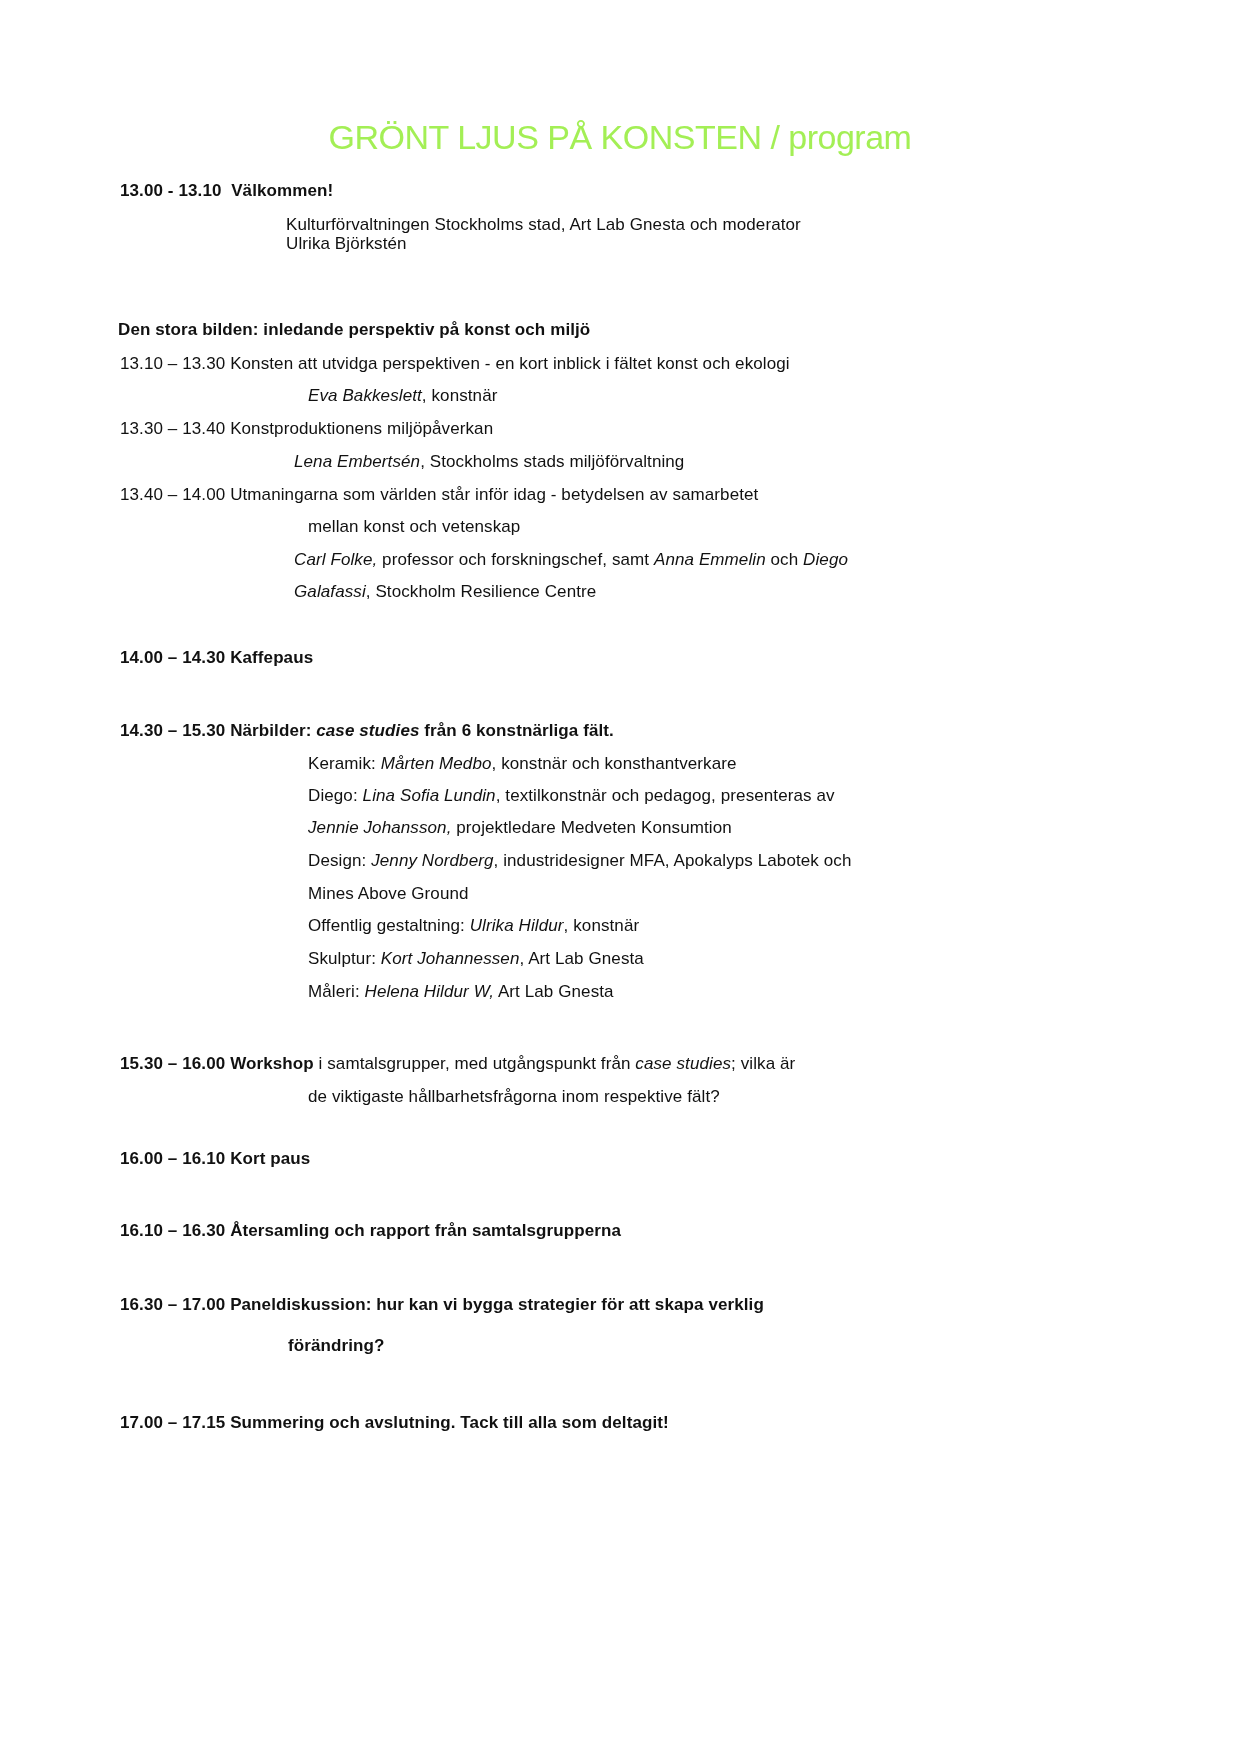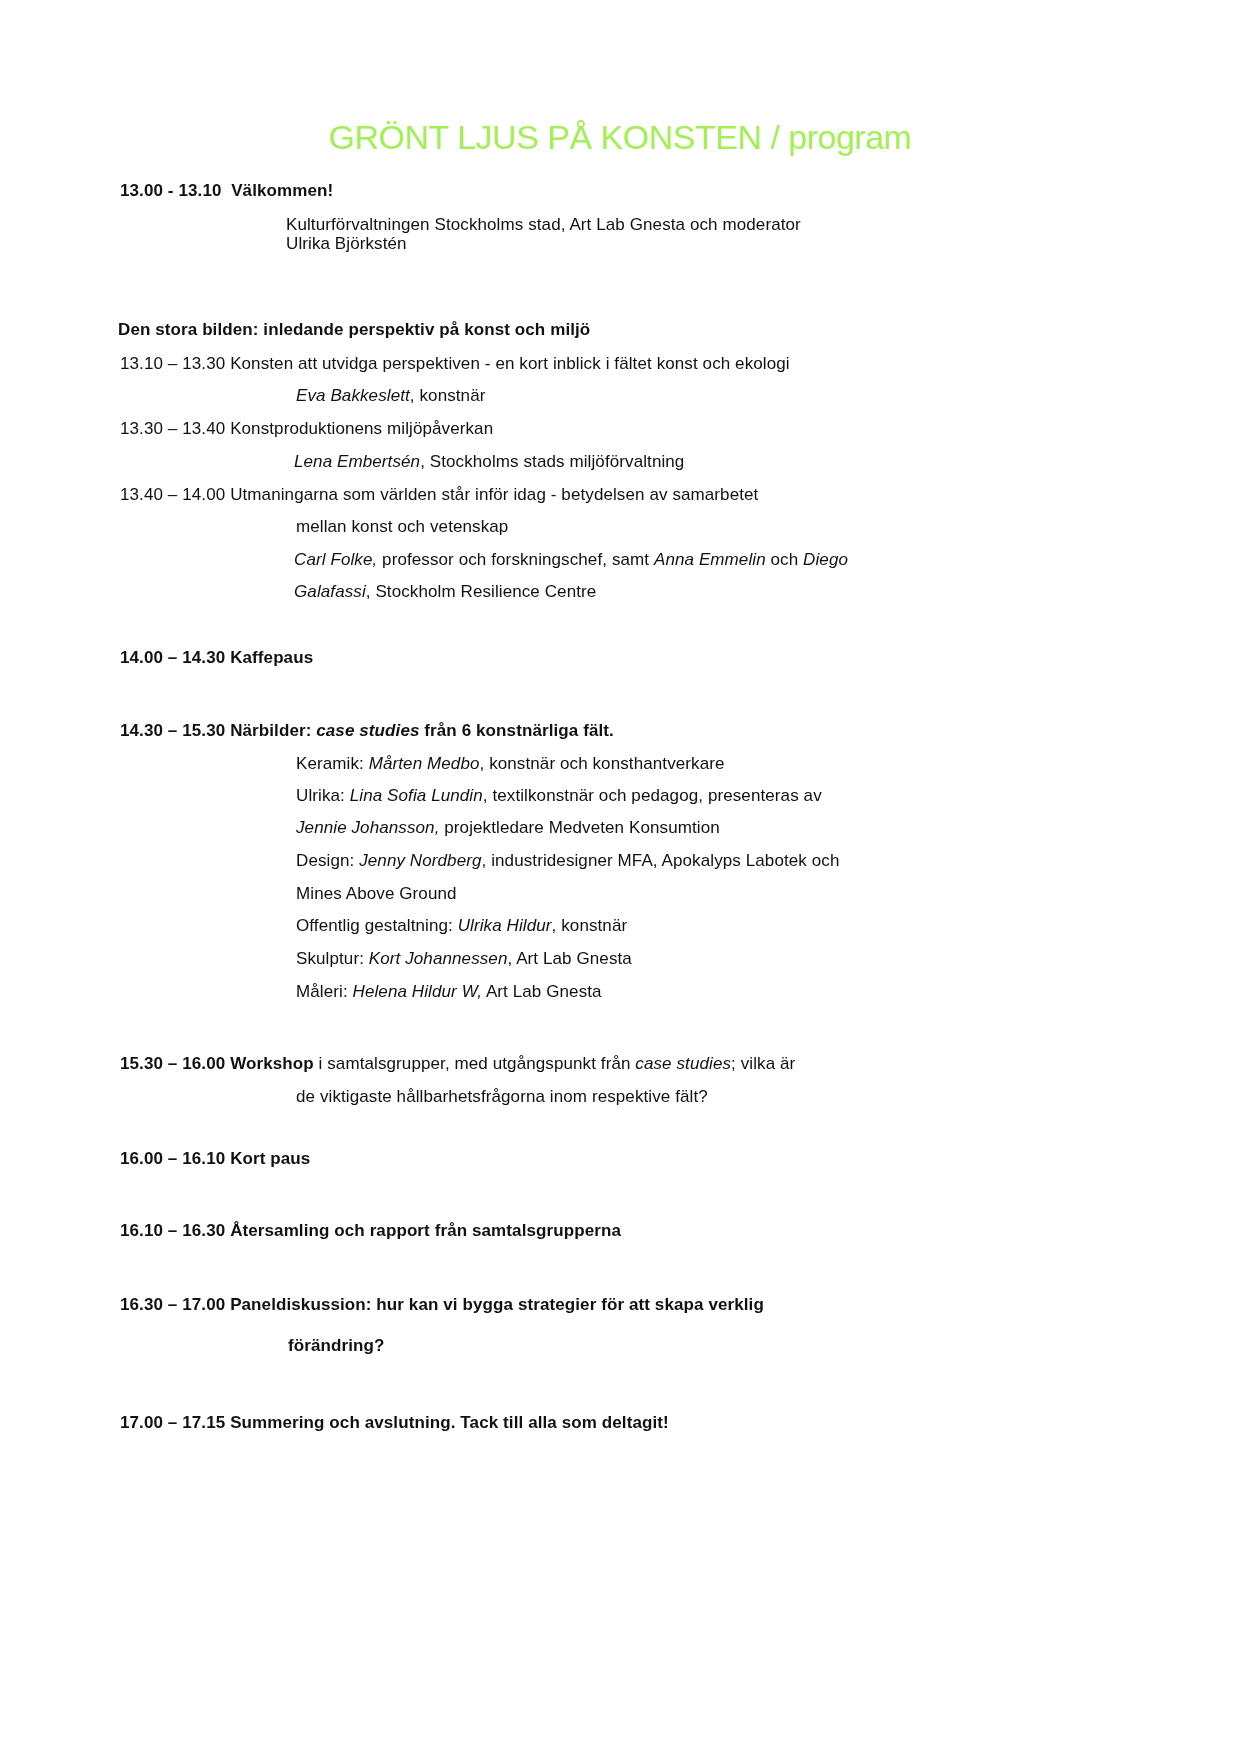--- a/index.html
+++ b/index.html
@@ -12,21 +12,21 @@
       font-size: 34px; color: #a3ef55; letter-spacing: -0.5px;
     }
     .title .main { font-weight: normal; }
     .title .sub { font-weight: normal; }
     .line {
       position: absolute; left: 120px; font-size: 17px; white-space: nowrap;
       line-height: 30px; letter-spacing: 0.1px;
     }
     .b { font-weight: bold; }
     .i { font-style: italic; }
-    .ind2 { left: 296px; }
+    .ind2 { left: 308px; }
   </style>
 </head>
 <body>
 
 <div class="title">
   <span class="main">GRÖNT LJUS PÅ KONSTEN</span><span class="main"> / </span><span class="sub">program</span>
 </div>
 
 <div class="line b" style="top:176px">
   <span>13.00 - 13.10</span>&nbsp;&nbsp;<span>Välkommen!</span>
@@ -62,21 +62,21 @@
 </div>
 
 <div class="line b" style="top:643px">
   <span>14.00  – 14.30</span> <span>Kaffepaus</span>
 </div>
 
 <div class="line b" style="top:716px">
   <span>14.30 – 15.30</span> <span>Närbilder: </span><span class="i">case studies</span><span> från 6 konstnärliga fält.</span>
 </div>
 <div class="line ind2" style="top:749px"><span>Keramik: </span><span class="i">Mårten Medbo</span><span>, konstnär och konsthantverkare</span></div>
-<div class="line ind2" style="top:781px"><span>Ulrika: </span><span class="i">Lina Sofia Lundin</span><span>, textilkonstnär och pedagog, presenteras av</span></div>
+<div class="line ind2" style="top:781px"><span>Diego: </span><span class="i">Lina Sofia Lundin</span><span>, textilkonstnär och pedagog, presenteras av</span></div>
 <div class="line ind2" style="top:813px"><span></span><span class="i">Jennie Johansson,</span><span> projektledare Medveten Konsumtion</span></div>
 <div class="line ind2" style="top:846px"><span>Design: </span><span class="i">Jenny Nordberg</span><span>, industridesigner MFA, Apokalyps Labotek och</span></div>
 <div class="line ind2" style="top:879px"><span>Mines Above Ground</span></div>
 <div class="line ind2" style="top:911px"><span>Offentlig gestaltning: </span><span class="i">Ulrika Hildur</span><span>, konstnär</span></div>
 <div class="line ind2" style="top:944px"><span>Skulptur: </span><span class="i">Kort Johannessen</span><span>, Art Lab Gnesta</span></div>
 <div class="line ind2" style="top:977px"><span>Måleri: </span><span class="i">Helena Hildur W,</span><span> Art Lab Gnesta</span></div>
 
 <div class="line" style="top:1049px">
   <span class="b">15.30 – 16.00</span> <span class="b">Workshop</span><span> i samtalsgrupper, med utgångspunkt från </span><span class="i">case studies</span><span>; vilka är</span>
 </div>

